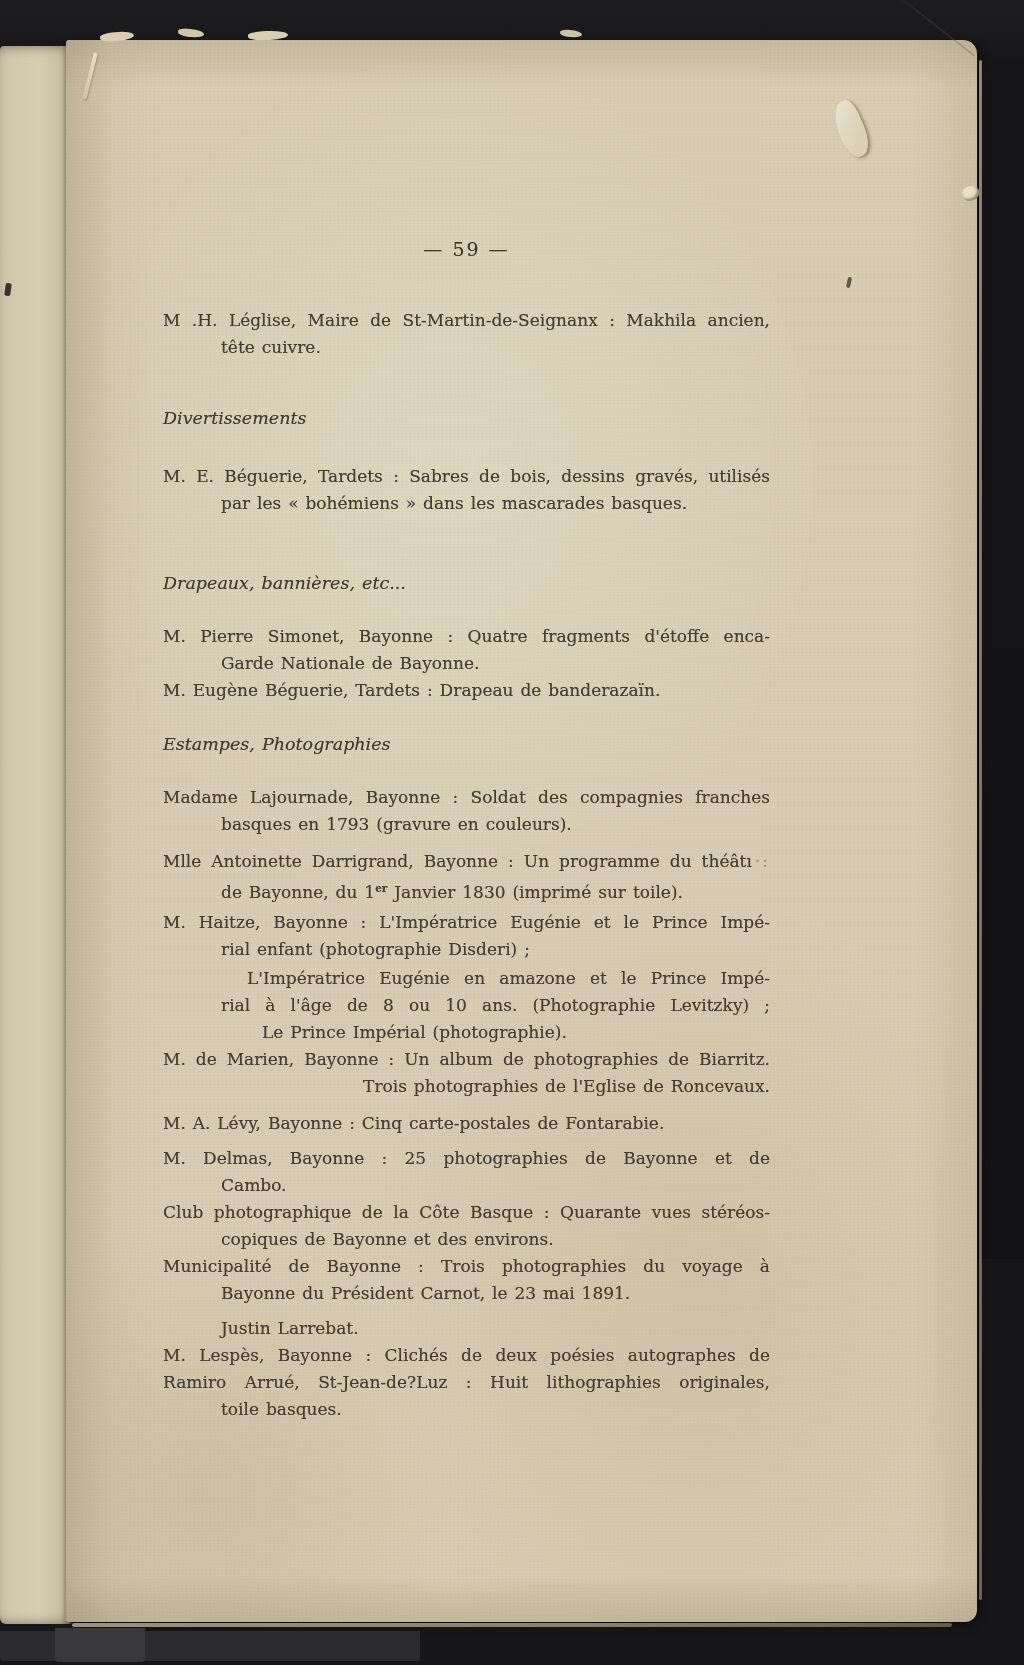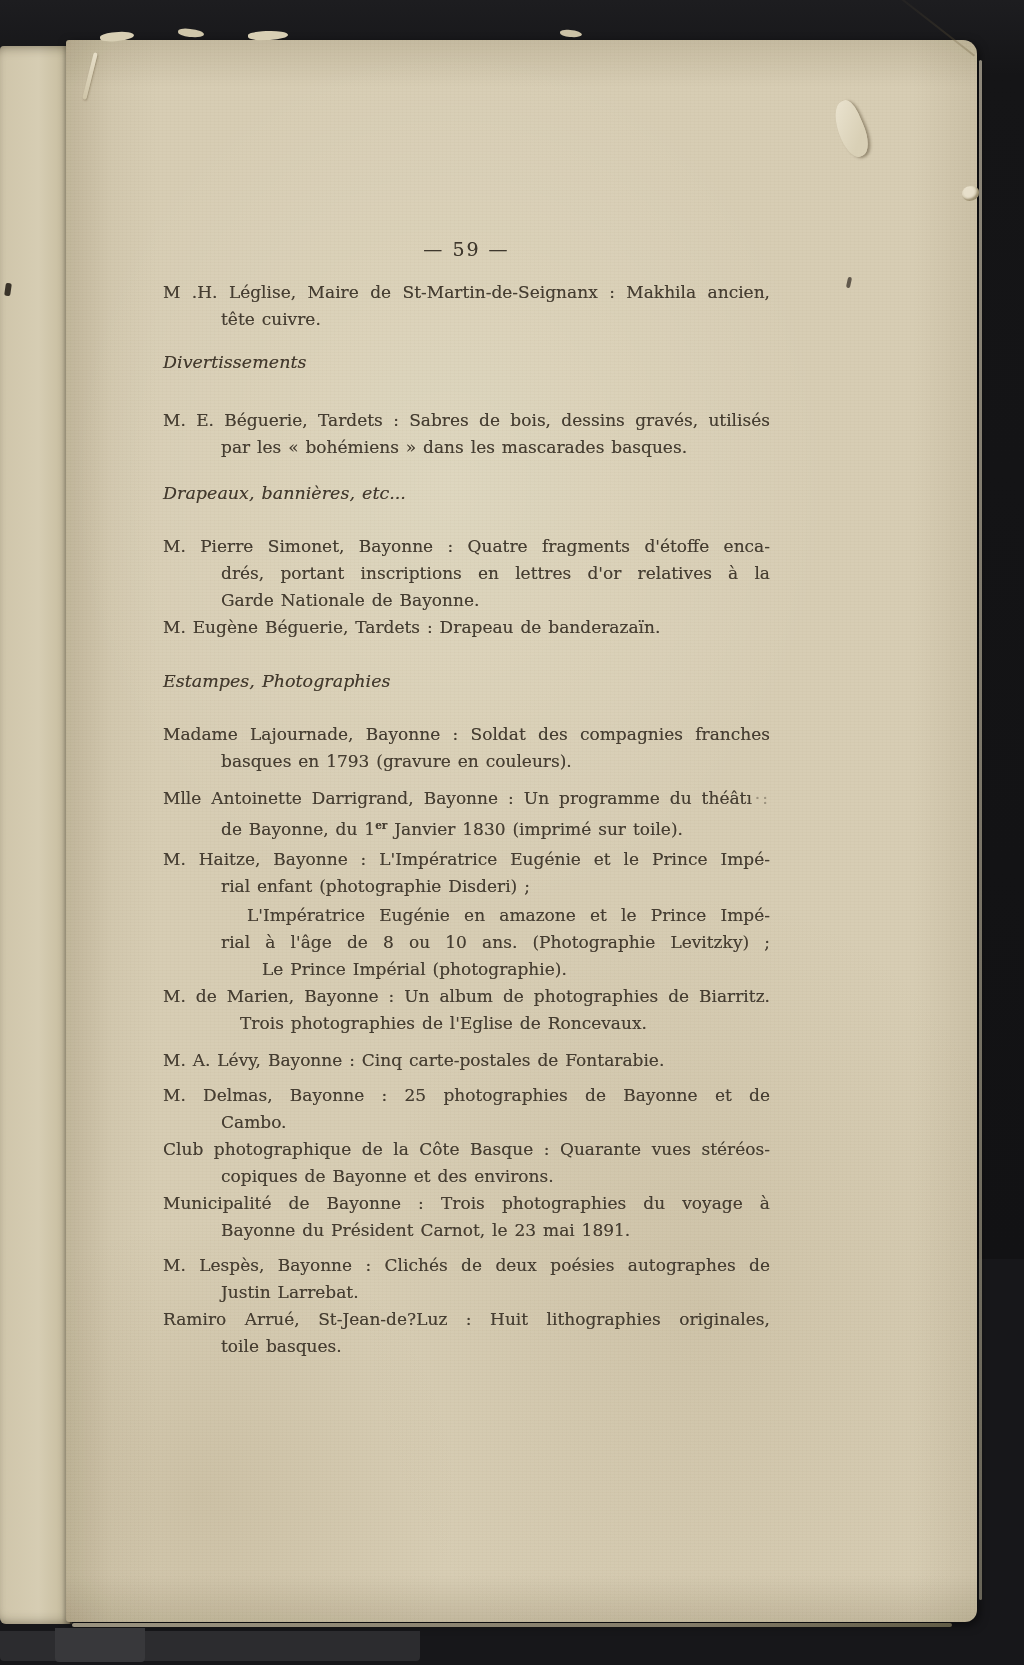--- a/index.html
+++ b/index.html
@@ -53,26 +53,26 @@
   }
   .pagenum{
     text-align:center;font-size:19px;letter-spacing:2px;color:#3e372c;
   }
   .heading{
     text-align:left;font-style:italic;font-size:17.5px;color:#42392d;
   }
   .ln{min-height:27px;word-spacing:1.5px;}
   .j{text-align:justify;text-align-last:justify;}
   .i1{padding-left:58px;}
-  .i2{padding-left:77px;}
+  .i2{padding-left:77px;text-align:right;}
   .i25{padding-left:84px;}
   .i3{padding-left:99px;}
   .g2{margin-top:2px}.g3{margin-top:3px}.g6{margin-top:0}.g8{margin-top:8px}
-  .g10{margin-top:10px}.g26{margin-top:26px}.g27{margin-top:27px}.g28{margin-top:16px}
-  .g31{margin-top:31px}.g33{margin-top:19px}
+  .g10{margin-top:10px}.g26{margin-top:26px}.g27{margin-top:27px}.g28{margin-top:44px}
+  .g31{margin-top:31px}.g33{margin-top:53px}
   .sup{font-size:10.5px;vertical-align:6px;letter-spacing:0;font-weight:bold;}
   .faint{opacity:.4;letter-spacing:2px;padding-left:3px;}
   
   .fiber{position:absolute;background:#d8cfb4;border-radius:40% 60% 50% 50%;}
   .fiber.f1{left:100px;top:32px;width:34px;height:9px;transform:rotate(-6deg);}
   .fiber.f2{left:178px;top:29px;width:26px;height:8px;transform:rotate(5deg);background:#cfc6aa;}
   .fiber.f3{left:248px;top:31px;width:40px;height:9px;transform:rotate(-3deg);}
   .fiber.f4{left:560px;top:30px;width:22px;height:7px;transform:rotate(4deg);background:#ccc2a6;}
   .thread{
     position:absolute;left:88px;top:52px;width:4px;height:48px;
@@ -138,21 +138,20 @@
         <div class="ln j">M. E. Béguerie, Tardets : Sabres de bois, dessins gravés, utilisés</div>
         <div class="ln i1">par les « bohémiens » dans les mascarades basques.</div>
       </div>
 
       <div class="block g33">
         <div class="ln heading">Drapeaux, bannières, etc...</div>
       </div>
 
       <div class="block g26">
         <div class="ln j">M. Pierre Simonet, Bayonne : Quatre fragments d'étoffe enca-</div>
-        <div class="ln i1 j">drés, portant inscriptions en lettres d'or relatives à la</div>
         <div class="ln i1">Garde Nationale de Bayonne.</div>
       </div>
 
       <div class="block">
         <div class="ln">M. Eugène Béguerie, Tardets : Drapeau de banderazaïn.</div>
       </div>
 
       <div class="block g27">
         <div class="ln heading">Estampes, Photographies</div>
       </div>
@@ -200,22 +199,22 @@
         <div class="ln j">Club photographique de la Côte Basque : Quarante vues stéréos-</div>
         <div class="ln i1">copiques de Bayonne et des environs.</div>
       </div>
 
       <div class="block g6">
         <div class="ln j">Municipalité de Bayonne : Trois photographies du voyage à</div>
         <div class="ln i1">Bayonne du Président Carnot, le 23 mai 1891.</div>
       </div>
 
       <div class="block g8">
+        <div class="ln i1">Justin Larrebat.</div>
         <div class="ln j">M. Lespès, Bayonne : Clichés de deux poésies autographes de</div>
-        <div class="ln i1">Justin Larrebat.</div>
       </div>
 
       <div class="block g6">
         <div class="ln j">Ramiro Arrué, St-Jean-de?Luz : Huit lithographies originales,</div>
         <div class="ln i1">toile basques.</div>
       </div>
 
     </div>
 
     <div class="blemish"></div>

